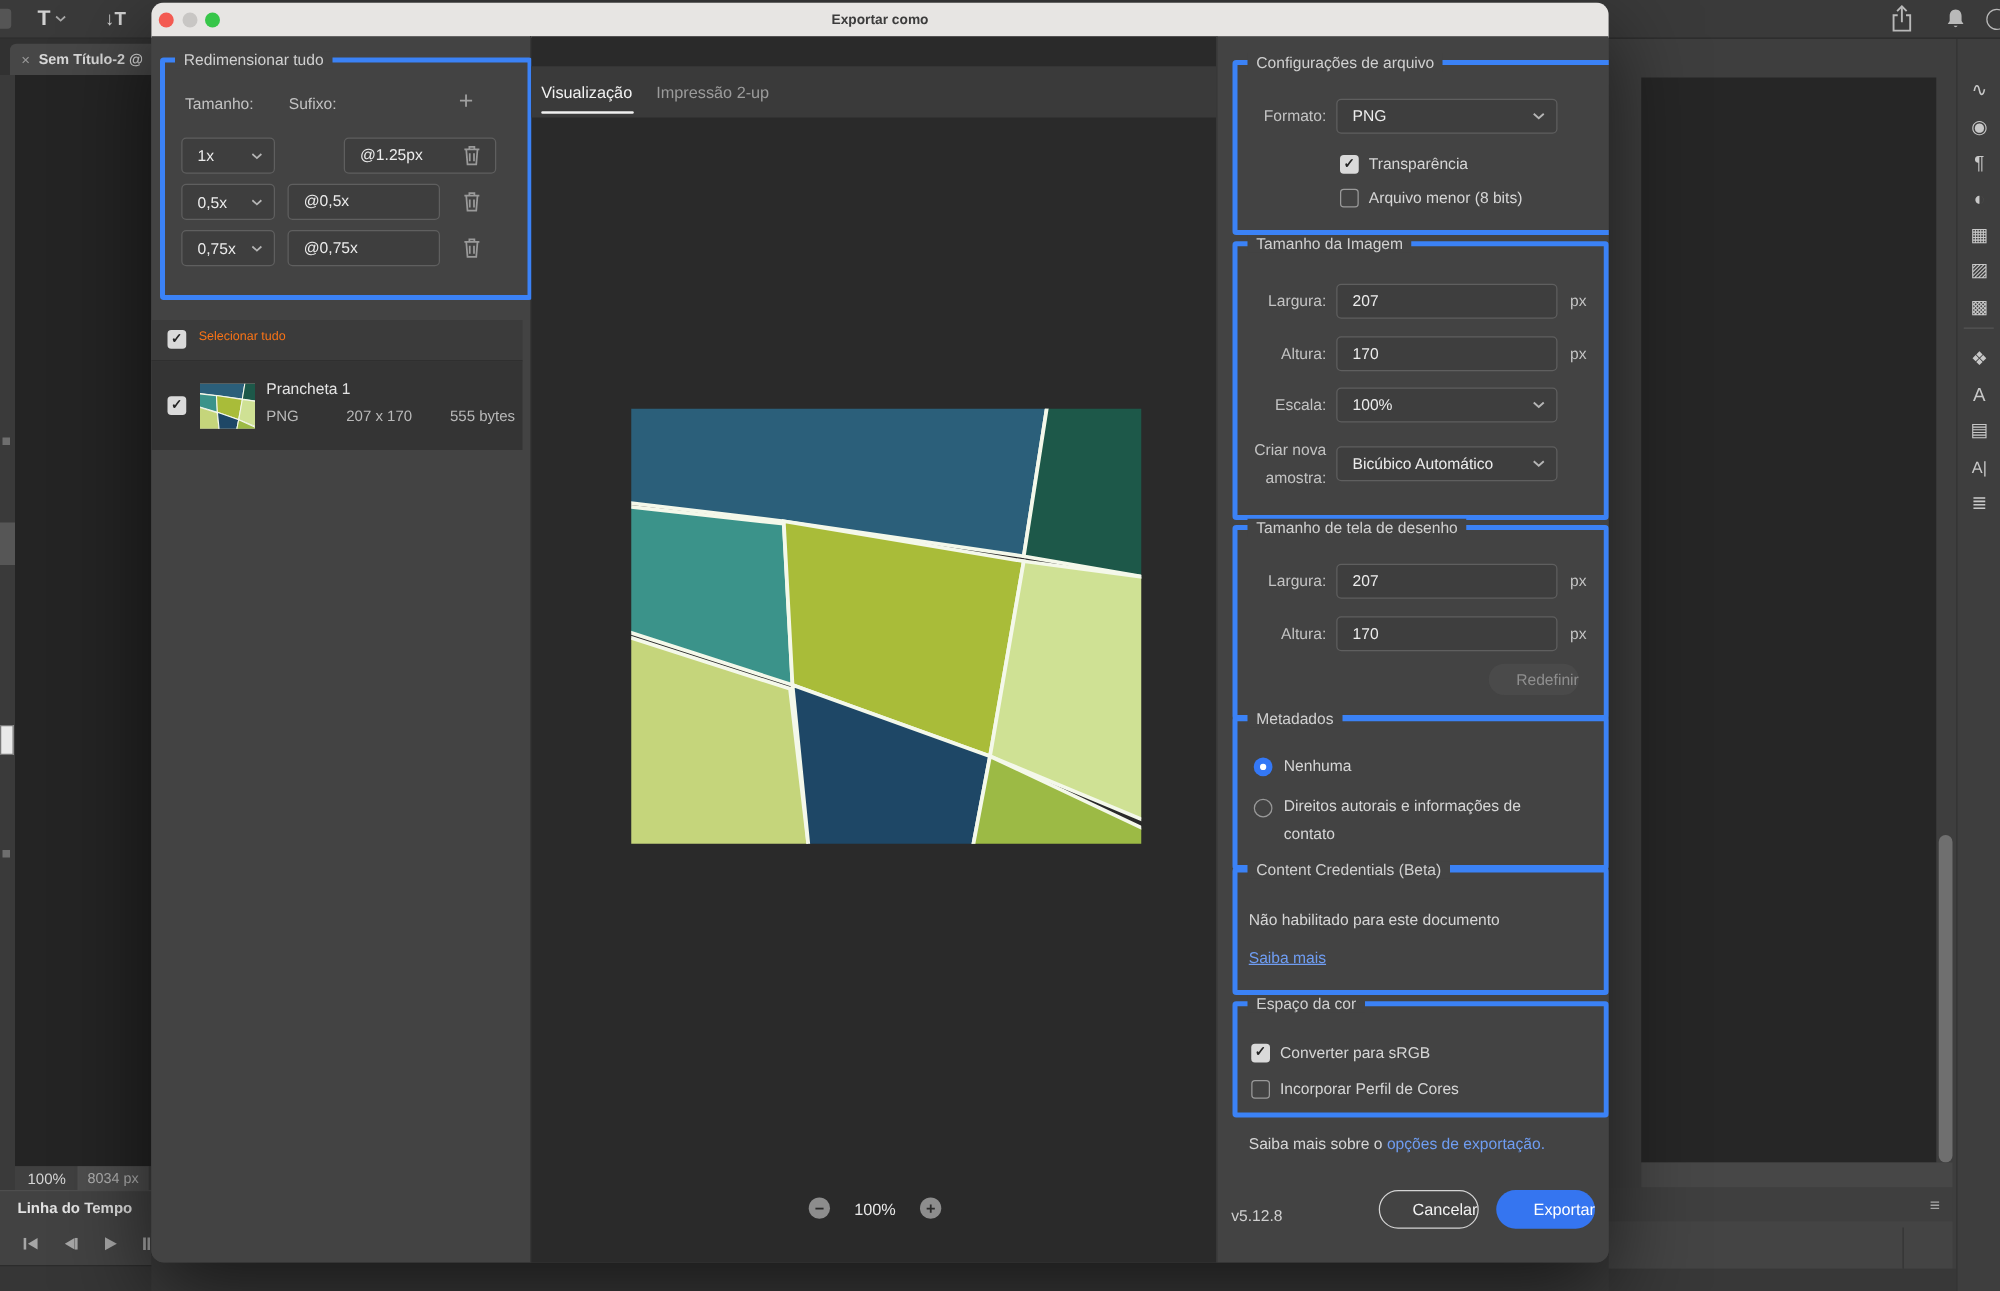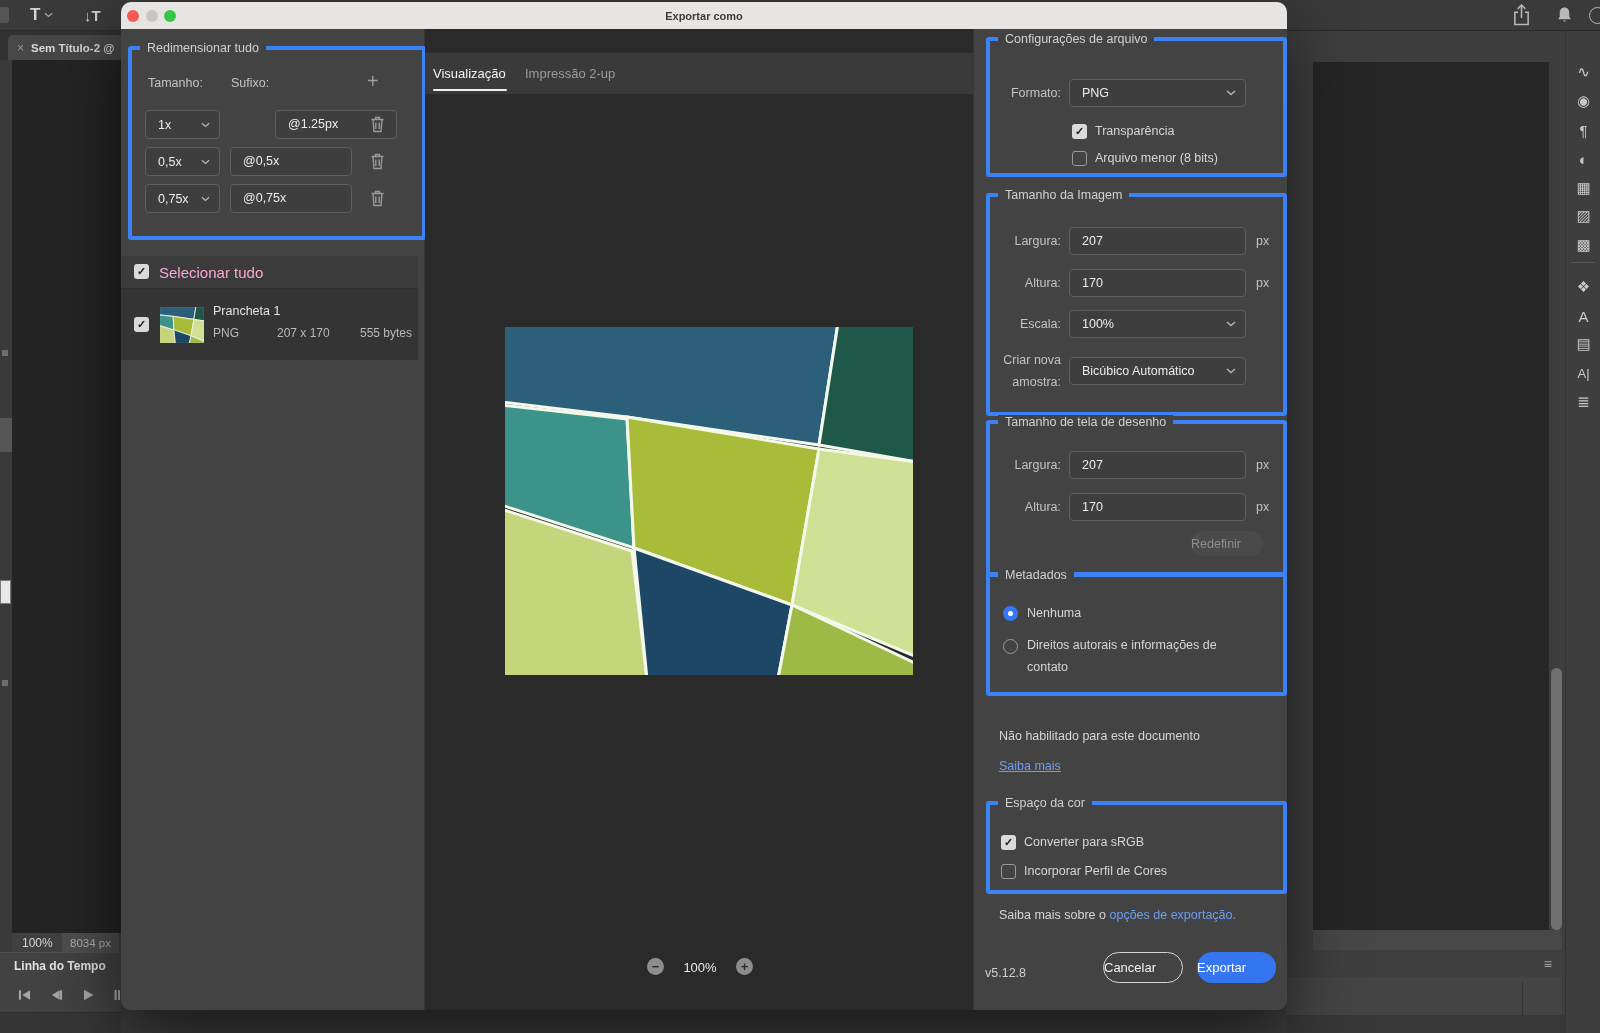--- a/index.html
+++ b/index.html
@@ -62,21 +62,21 @@
   .dd{display:flex;align-items:center;}
   .dd .chev{position:absolute;right:9px;}
   .cb{position:absolute;width:15px;height:15px;border-radius:3px;box-sizing:border-box;}
   .cb.on{background:#dadada;display:flex;align-items:center;justify-content:center;}
   .cb.on .tick{color:#242424;font-size:11px;font-weight:700;line-height:15px;}
   .cb.off{border:1.5px solid #9a9a9a;}
   .radio{position:absolute;width:15px;height:15px;border-radius:50%;box-sizing:border-box;}
   .radio.on{background:#3478f6;}
   .radio.on::after{content:"";position:absolute;left:5px;top:5px;width:5px;height:5px;border-radius:50%;background:#fff;}
   .radio.off{border:1.6px solid #9a9a9a;}
-  .pill{position:absolute;border-radius:16px;font-size:13px;display:flex;align-items:center;justify-content:flex-start;box-sizing:border-box;}
+  .pill{position:absolute;border-radius:16px;font-size:13px;display:flex;align-items:center;justify-content:flex-end;box-sizing:border-box;}
   .link{color:#6f9df2;font-size:12.5px;}
   .tab{position:absolute;font-size:13px;white-space:nowrap;}
   .zoomc{position:absolute;width:17px;height:17px;border-radius:50%;background:#8d8d8d;display:flex;
          align-items:center;justify-content:center;color:#2b2b2b;font-size:13px;font-weight:700;line-height:17px;}
   .trashbtn svg{stroke:#9a9a9a;}
   .assetmeta{color:#b9b9b9;font-size:12px;}
 </style>
 </head>
 <body>
 
@@ -240,21 +240,21 @@
         <svg width="15" height="17" viewBox="0 0 15 17" fill="none" stroke-width="1.4">
           <path d="M1.5 3.5h12M5.5 3.5v-2h4v2M3 3.5l1 12h7l1-12"></path>
             <path d="M5.8 6.5v6.5M9.2 6.5v6.5"></path>
         </svg>
       </div>
 
       <div class="abs" style="left:0;top:227px;width:297px;height:32px;background:#3b3b3b;border-bottom:1px solid #2f2f2f;">
         <span class="cb on" style="left:13px;top:8px;">
             <span class="tick">✓</span>
           </span>
-        <span class="abs" style="left:38px;top:8px;color:#f9a8d4;font-size:15px;">Selecionar tudo</span>
+        <span class="abs" style="left:38px;top:8px;color:#f97316;font-size:10px;">Selecionar tudo</span>
       </div>
 
       <div class="abs" style="left:0;top:260px;width:297px;height:71px;background:#343434;">
         <span class="cb on" style="left:13px;top:28px;">
             <span class="tick">✓</span>
           </span>
         <svg class="abs" style="left:39px;top:18px;" width="44" height="36" viewBox="0 0 408 348" preserveAspectRatio="none">
             <polygon points="-4,-4 333,-4 314,118 122,90 -4,75" fill="#2b5f7a" stroke="#f4f8ea" stroke-width="8"></polygon>
             <polygon points="333,-4 412,-4 412,135 314,118" fill="#1d5849" stroke="#f4f8ea" stroke-width="8"></polygon>
             <polygon points="-4,78 122,92 129,221 -4,178" fill="#3b938a" stroke="#f4f8ea" stroke-width="8"></polygon>
@@ -291,21 +291,21 @@
           <span>−</span>
         </div>
       <span class="abs" style="left:245px;top:931px;width:60px;text-align:center;color:#e8e8e8;font-size:13px;">100%</span>
       <div class="zoomc" style="left:311px;top:929px;">
           <span>+</span>
         </div>
     </div>
 
     <div class="abs rpanel">
 
-      <div class="grp" style="left:12px;top:8px;width:293px;height:132px;">
+      <div class="grp" style="left:12px;top:19px;width:293px;height:132px;padding-left:13px;">
         <span class="leg">Configurações de arquivo</span>
       </div>
       <span class="rlbl" style="top:57px;">Formato:</span>
       <div class="tinput dd" style="left:95px;top:50px;width:177px;">
         <span>PNG</span>
         <svg class="chev" width="10" height="6" viewBox="0 0 10 6">
             <path d="M1 1l4 3.6L9 1" stroke="#b5b5b5" stroke-width="1.5" fill="none"></path>
           </svg>
       </div>
       <span class="cb on" style="left:98px;top:95px;">
@@ -363,20 +363,23 @@
 
       <div class="grp" style="left:12px;top:544px;width:293px;height:115px;">
         <span class="leg">Metadados</span>
       </div>
       <span class="radio on" style="left:29px;top:577px;"></span>
       <span class="abs lbl" style="left:53px;top:577px;color:#d6d6d6;">Nenhuma</span>
       <span class="radio off" style="left:29px;top:610px;"></span>
       <span class="abs lbl" style="left:53px;top:609px;color:#d6d6d6;">Direitos autorais e informações de</span>
       <span class="abs lbl" style="left:53px;top:631px;color:#d6d6d6;">contato</span>
 
+      <div class="grp" style="left:12px;top:665px;width:293px;height:94px;">
+        <span class="leg">Content Credentials (Beta)</span>
+      </div>
       <span class="abs lbl" style="left:25px;top:700px;color:#d6d6d6;">Não habilitado para este documento</span>
       <span class="abs link" style="left:25px;top:730px;text-decoration:underline;">Saiba mais</span>
 
       <div class="grp" style="left:12px;top:772px;width:293px;height:85px;">
         <span class="leg">Espaço da cor</span>
       </div>
       <span class="cb on" style="left:27px;top:806px;">
           <span class="tick">✓</span>
         </span>
       <span class="abs lbl" style="left:50px;top:806px;color:#d6d6d6;">Converter para sRGB</span>

